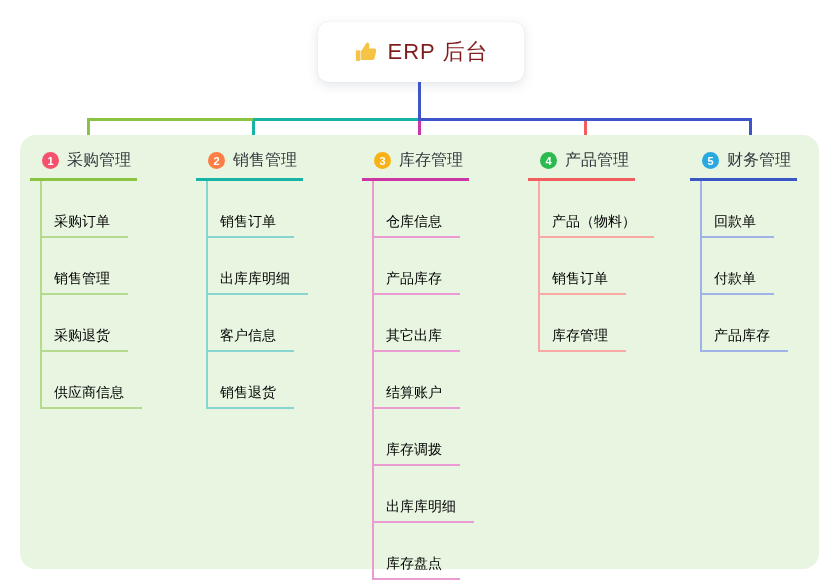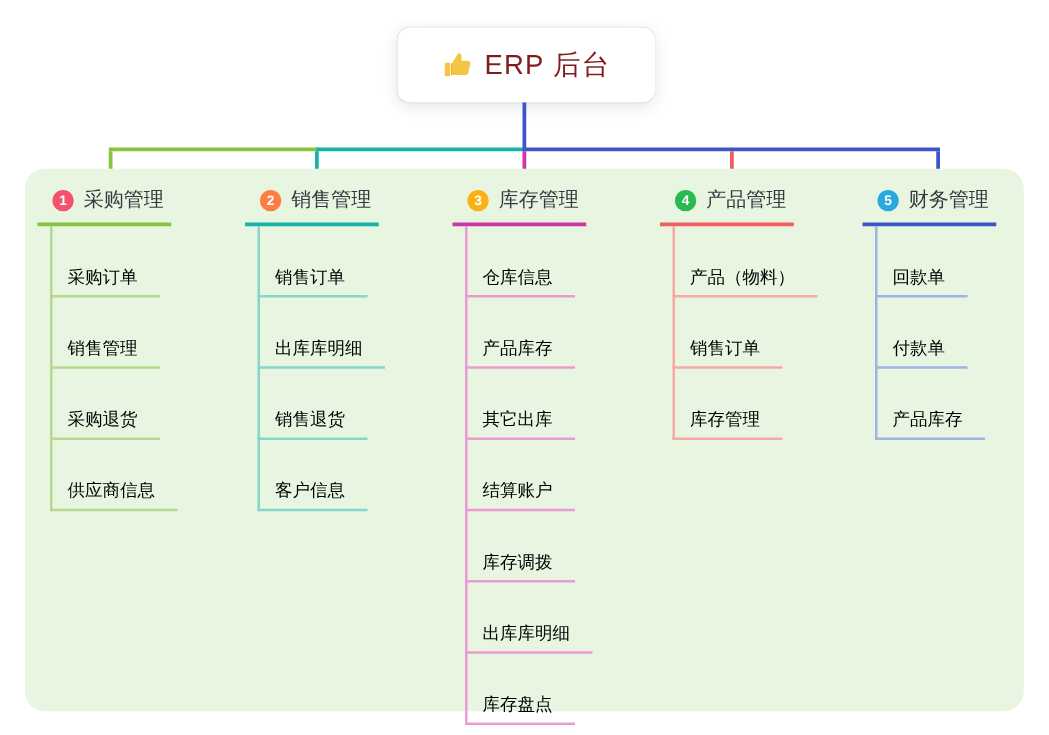--- a/index.html
+++ b/index.html
@@ -101,22 +101,22 @@
 
   <div class="col col-2">
     <div class="branch-header">
       <span class="badge">2</span>
       <span>销售管理</span>
     </div>
     <div class="children">
       <div class="vline"></div>
       <div class="child">销售订单</div>
       <div class="child">出库库明细</div>
+      <div class="child">客户信息</div>
       <div class="child">销售退货</div>
-      <div class="child">客户信息</div>
     </div>
   </div>
 
   <div class="col col-3">
     <div class="branch-header">
       <span class="badge">3</span>
       <span>库存管理</span>
     </div>
     <div class="children">
       <div class="vline"></div>

